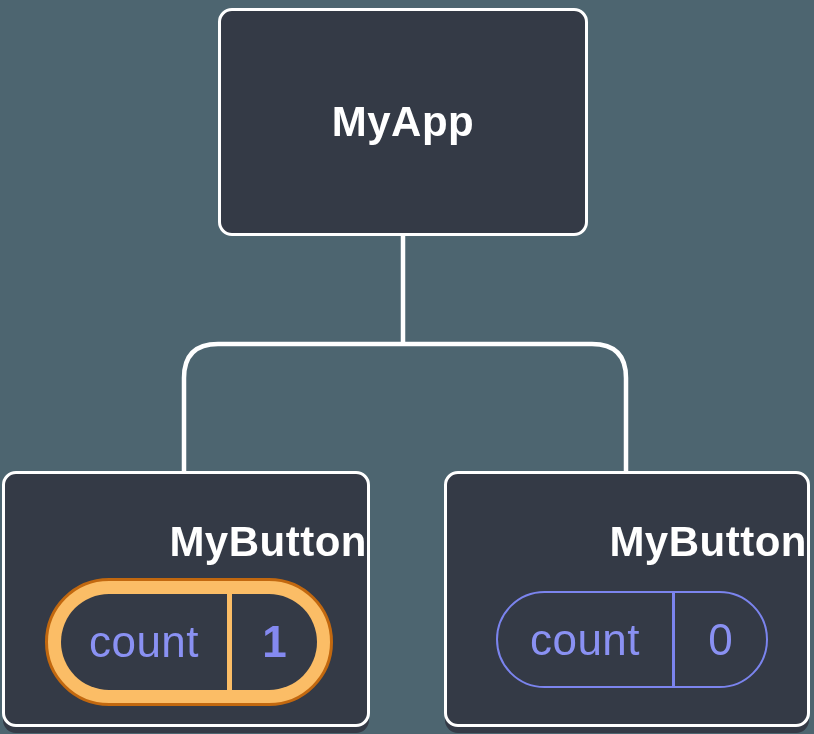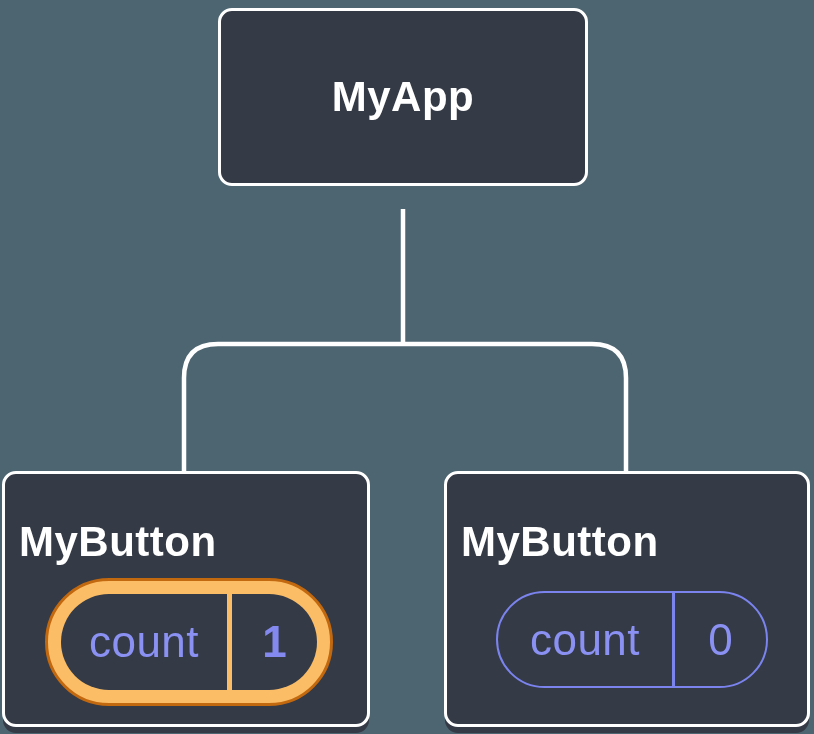--- a/index.html
+++ b/index.html
@@ -37,36 +37,36 @@
     fill: none;
   }
   .node {
     position: absolute;
     background: var(--node-fill);
     border: 3px solid var(--node-border);
     border-radius: 14px;
     box-sizing: border-box;
   }
   .node-root {
-    left: 218px; top: 8px; width: 370px; height: 178px;
+    left: 218px; top: 8px; width: 370px; height: 228px;
     display: flex; align-items: center; justify-content: center;
   }
   .node-child { box-shadow: 0 7px 0 -1px var(--node-fill); }
   .node-child-left  { left: 2px;   top: 471px; width: 368px; height: 256px; }
   .node-child-right { left: 444px; top: 471px; width: 366px; height: 256px; }
   .node-title {
     color: var(--title-text);
     font-size: 42px;
     font-weight: 700;
     letter-spacing: 0.5px;
     white-space: nowrap;
   }
   .child-title {
     position: absolute; left: 0; right: 0; top: 47px;
-    text-align: left; line-height: 1; padding-left: 14px;
+    text-align: right; line-height: 1; padding-left: 14px;
   }
   
   .pill-highlight {
     position: absolute; left: 40px; top: 104px;
     width: 288px; height: 128px;
     box-sizing: border-box;
     background: var(--highlight-gold);
     border: 3px solid var(--highlight-outline);
     border-radius: 999px;
     padding: 13px;

